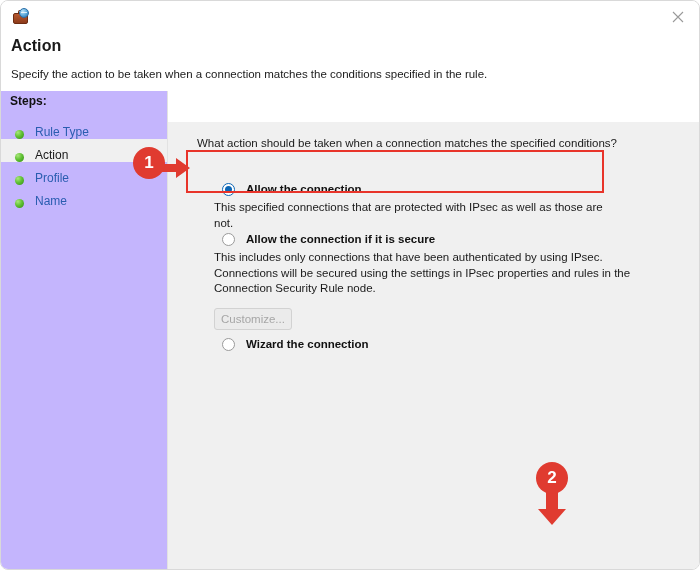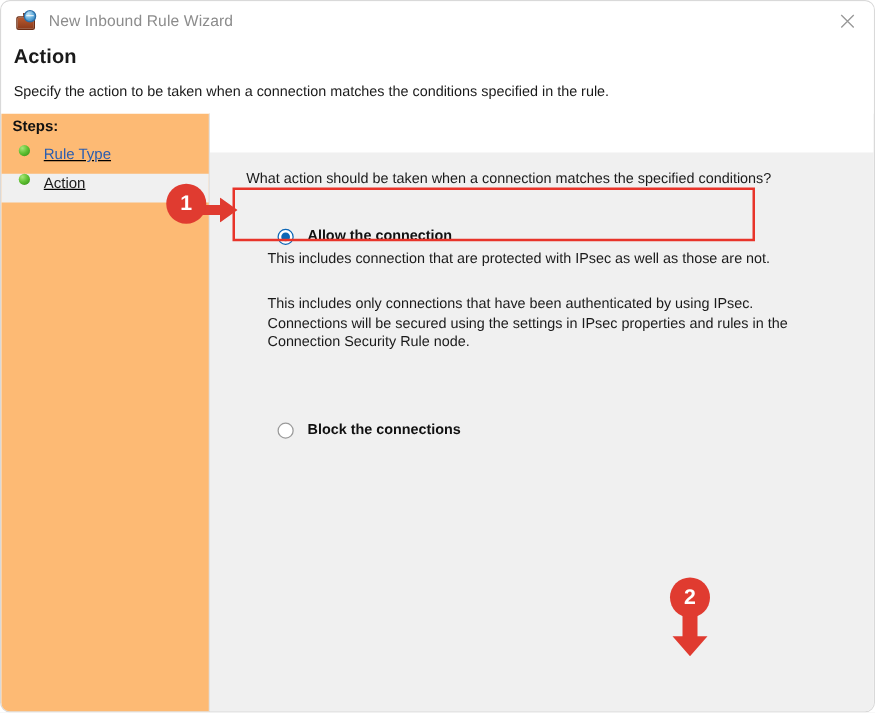--- a/index.html
+++ b/index.html
@@ -116,44 +116,43 @@
     font-size: 11.5px;
     color: #1a1a1a;
   }
 
   
   .sidebar {
     position: absolute;
     left: 0; top: 90px;
     width: 167px;
     height: 479px;
-    background: #fdba74;
+    background: #c4b5fd;
     border-right: 1px solid #e2e2e2;
     box-sizing: border-box;
   }
   .steps-label {
     position: absolute;
     left: 9px; top: 3px;
     font-size: 12px;
     font-weight: bold;
     color: #111111;
   }
   .steps-list {
     position: absolute;
     left: 0; top: 25px;
     width: 166px;
   }
   .step {
     position: relative;
     height: 23px;
     display: flex;
-    align-items: flex-start;
+    align-items: flex-end;
     padding-left: 14px;
     box-sizing: border-box;
-    text-decoration: underline;
   }
   .step.current {
     background: #f0f0f0;
   }
   .step-bullet {
     width: 9px; height: 9px;
     border-radius: 50%;
     background: radial-gradient(circle at 32% 28%, #a8e77a 0%, #61c234 45%, #2f8b12 100%);
     flex: none;
   }
@@ -298,21 +297,20 @@
 <body>
 
 <div class="window">
 
   <div class="titlebar">
     <div class="title-icon">
       <div class="handle"></div>
       <div class="case"></div>
       <div class="globe"></div>
     </div>
-    <div class="titlebar-text">New Inbound Rule Wizard</div>
     <div class="close-btn">
       <svg width="12" height="12" viewBox="0 0 12 12" aria-hidden="true">
         <path d="M1 1 L11 11 M11 1 L1 11" stroke="#9a9a9a" stroke-width="1.1" fill="none"></path>
       </svg>
     </div>
   </div>
 
   <div class="header">
     <div class="header-title">Action</div>
     <div class="header-sub">Specify the action to be taken when a connection matches the conditions specified in the rule.</div>
@@ -326,45 +324,58 @@
         <span class="step-bullet"></span>
         <span class="step-label">Rule Type</span>
       </div>
 
 
       <div class="step current">
         <span class="step-bullet"></span>
         <span class="step-label">Action</span>
       </div>
 
-
+      <div class="step">
+        <span class="step-bullet"></span>
+        <span class="step-label">Profile</span>
+      </div>
+
+      <div class="step">
+        <span class="step-bullet"></span>
+        <span class="step-label">Name</span>
+      </div>
 
     </div>
   </div>
 
   <div class="content">
 
     <div class="question">What action should be taken when a connection matches the specified conditions?</div>
 
     <div class="option opt1">
       <div class="opt-head">
         <span class="radio checked"></span>
         <span class="opt-title">Allow the connection</span>
       </div>
-      <div class="opt-desc">This includes connection that are protected with IPsec as well as those are not.</div>
+      <div class="opt-desc">This specified connections that are protected with IPsec as well as those are not.</div>
     </div>
 
     <div class="option opt2">
+      <div class="opt-head">
+        <span class="radio"></span>
+        <span class="opt-title">Allow the connection if it is secure</span>
+      </div>
       <div class="opt-desc">This includes only connections that have been authenticated by using IPsec.  Connections will be secured using the settings in IPsec properties and rules in the Connection Security Rule node.</div>
+      <div class="customize-btn">Customize...</div>
     </div>
 
     <div class="option opt3">
       <div class="opt-head">
         <span class="radio"></span>
-        <span class="opt-title">Block the connections</span>
+        <span class="opt-title">Wizard the connection</span>
       </div>
     </div>
 
   </div>
 
   <div class="highlight-box"></div>
 
   <div class="badge badge-1">1</div>
   <svg class="arrow-right" width="32" height="20" viewBox="0 0 32 20" aria-hidden="true">
     <path d="M0 6 L17 6 L17 0 L31 10 L17 20 L17 14 L0 14 Z" fill="#e03b30"></path>

